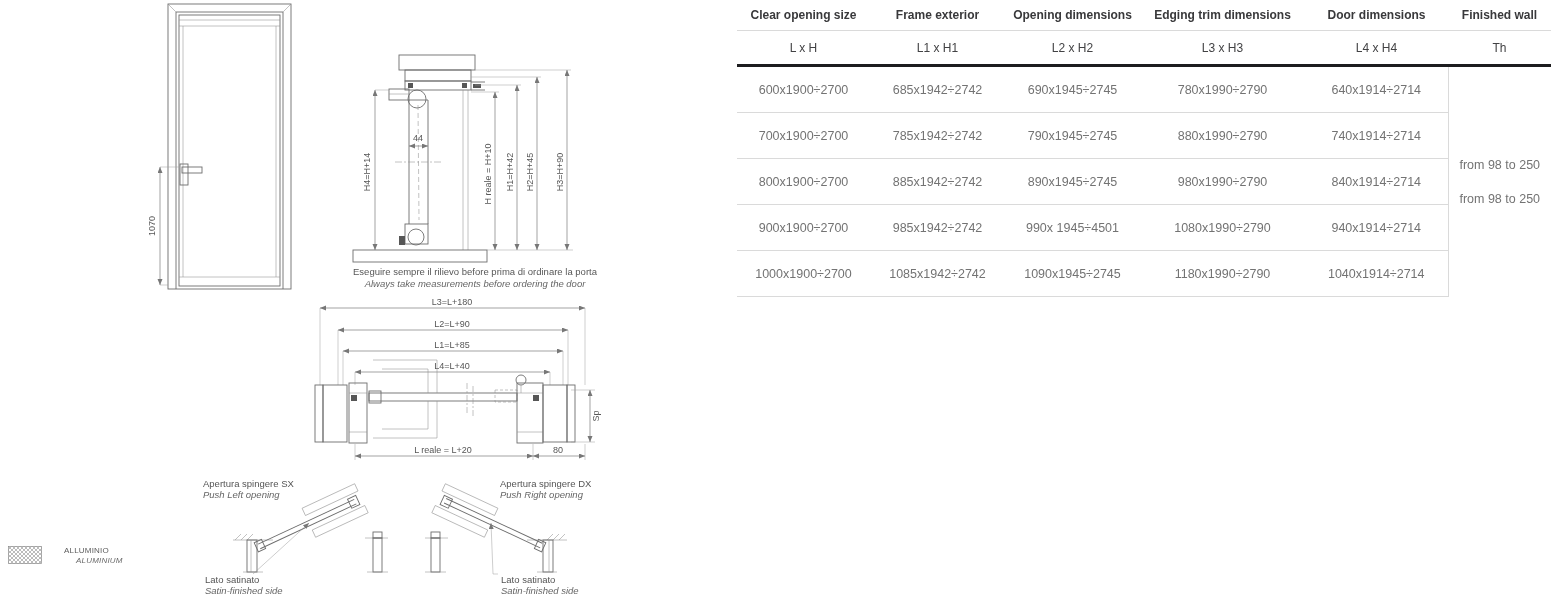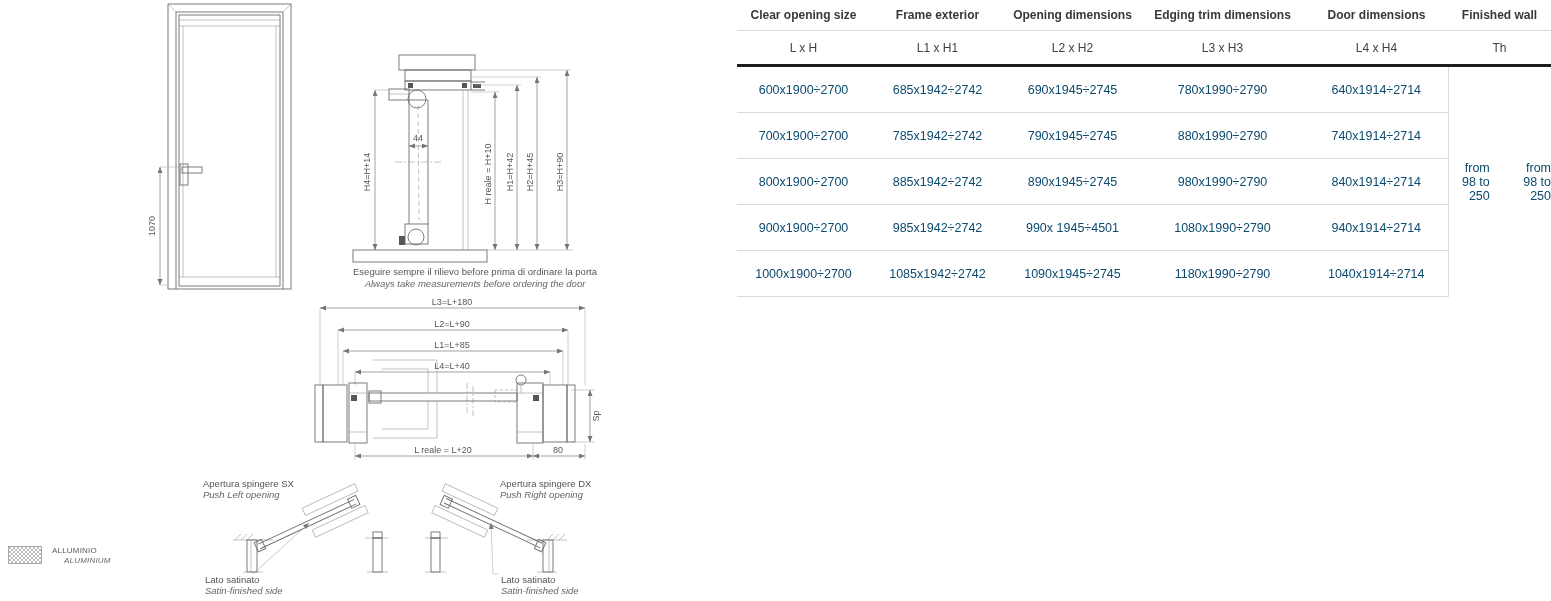--- a/index.html
+++ b/index.html
@@ -5,40 +5,40 @@
   html,body{margin:0;padding:0;background:#fff;}
   .stage{position:relative;width:1551px;height:601px;background:#fff;overflow:hidden;
          font-family:"Liberation Sans",sans-serif;}
 
   
   table.spec{position:absolute;left:737px;top:0;width:814px;border-collapse:collapse;table-layout:fixed;}
   table.spec th,table.spec td{padding:0;text-align:center;vertical-align:middle;
          font-family:"Liberation Sans",sans-serif;}
   tr.titles th{height:30px;font-size:12px;font-weight:700;color:#39393b;border-bottom:1px solid #dadada;}
   tr.subs th{height:33px;font-size:12px;font-weight:500;color:#424244;border-bottom:3px solid #1d1d1f;}
-  tbody td{height:45px;font-size:12.5px;font-weight:400;color:#0c4a6e;border-bottom:1px solid #dadada;}
+  tbody td{height:45px;font-size:12.5px;font-weight:400;color:#737373;border-bottom:1px solid #dadada;}
   td.th-cell{border-bottom:none;border-left:1px solid #dadada;}
-  td.th-cell .twrap{display:flex;gap:20px;align-items:center;justify-content:center;text-align:right;}
+  td.th-cell .twrap{display:flex;flex-direction:column;gap:20px;align-items:center;justify-content:center;text-align:right;}
 
   
   .ol{stroke:#6d6d6d;stroke-width:0.9;fill:none;}
   .tl{stroke:#8f8f8f;stroke-width:0.55;fill:none;}
   .dl{stroke:#7b7b7b;stroke-width:0.7;fill:none;}
   .xl{stroke:#9c9c9c;stroke-width:0.5;fill:none;}
   .dk{fill:#565656;stroke:none;}
   .dt{font-family:"Liberation Sans",sans-serif;font-size:9px;fill:#565656;}
   .lbl{font-family:"Liberation Sans",sans-serif;font-size:9.5px;fill:#555;}
   .lbl-i{font-family:"Liberation Sans",sans-serif;font-size:9.5px;font-style:italic;fill:#666;}
 
   .caption{position:absolute;left:335px;top:266px;width:280px;text-align:center;
            color:#575757;font-size:9.5px;line-height:12px;}
   .caption .en{font-style:italic;color:#666;}
 
   .legend{position:absolute;left:8px;top:546px;color:#5c5c5c;}
-  .legend-row{display:flex;align-items:flex-start;gap:10px;margin-bottom:6px;}
+  .legend-row{display:flex;align-items:flex-start;gap:22px;margin-bottom:6px;}
   .legend-text{font-size:8px;line-height:10px;letter-spacing:.2px;}
   .legend-text .en{font-style:italic;color:#6b6b6b;margin-left:12px;}
 </style>
 </head>
 <body>
 
 <div class="stage">
 
   <svg style="position:absolute;left:145px;top:0;" width="160" height="300" viewBox="0 0 160 300">
     <defs>

